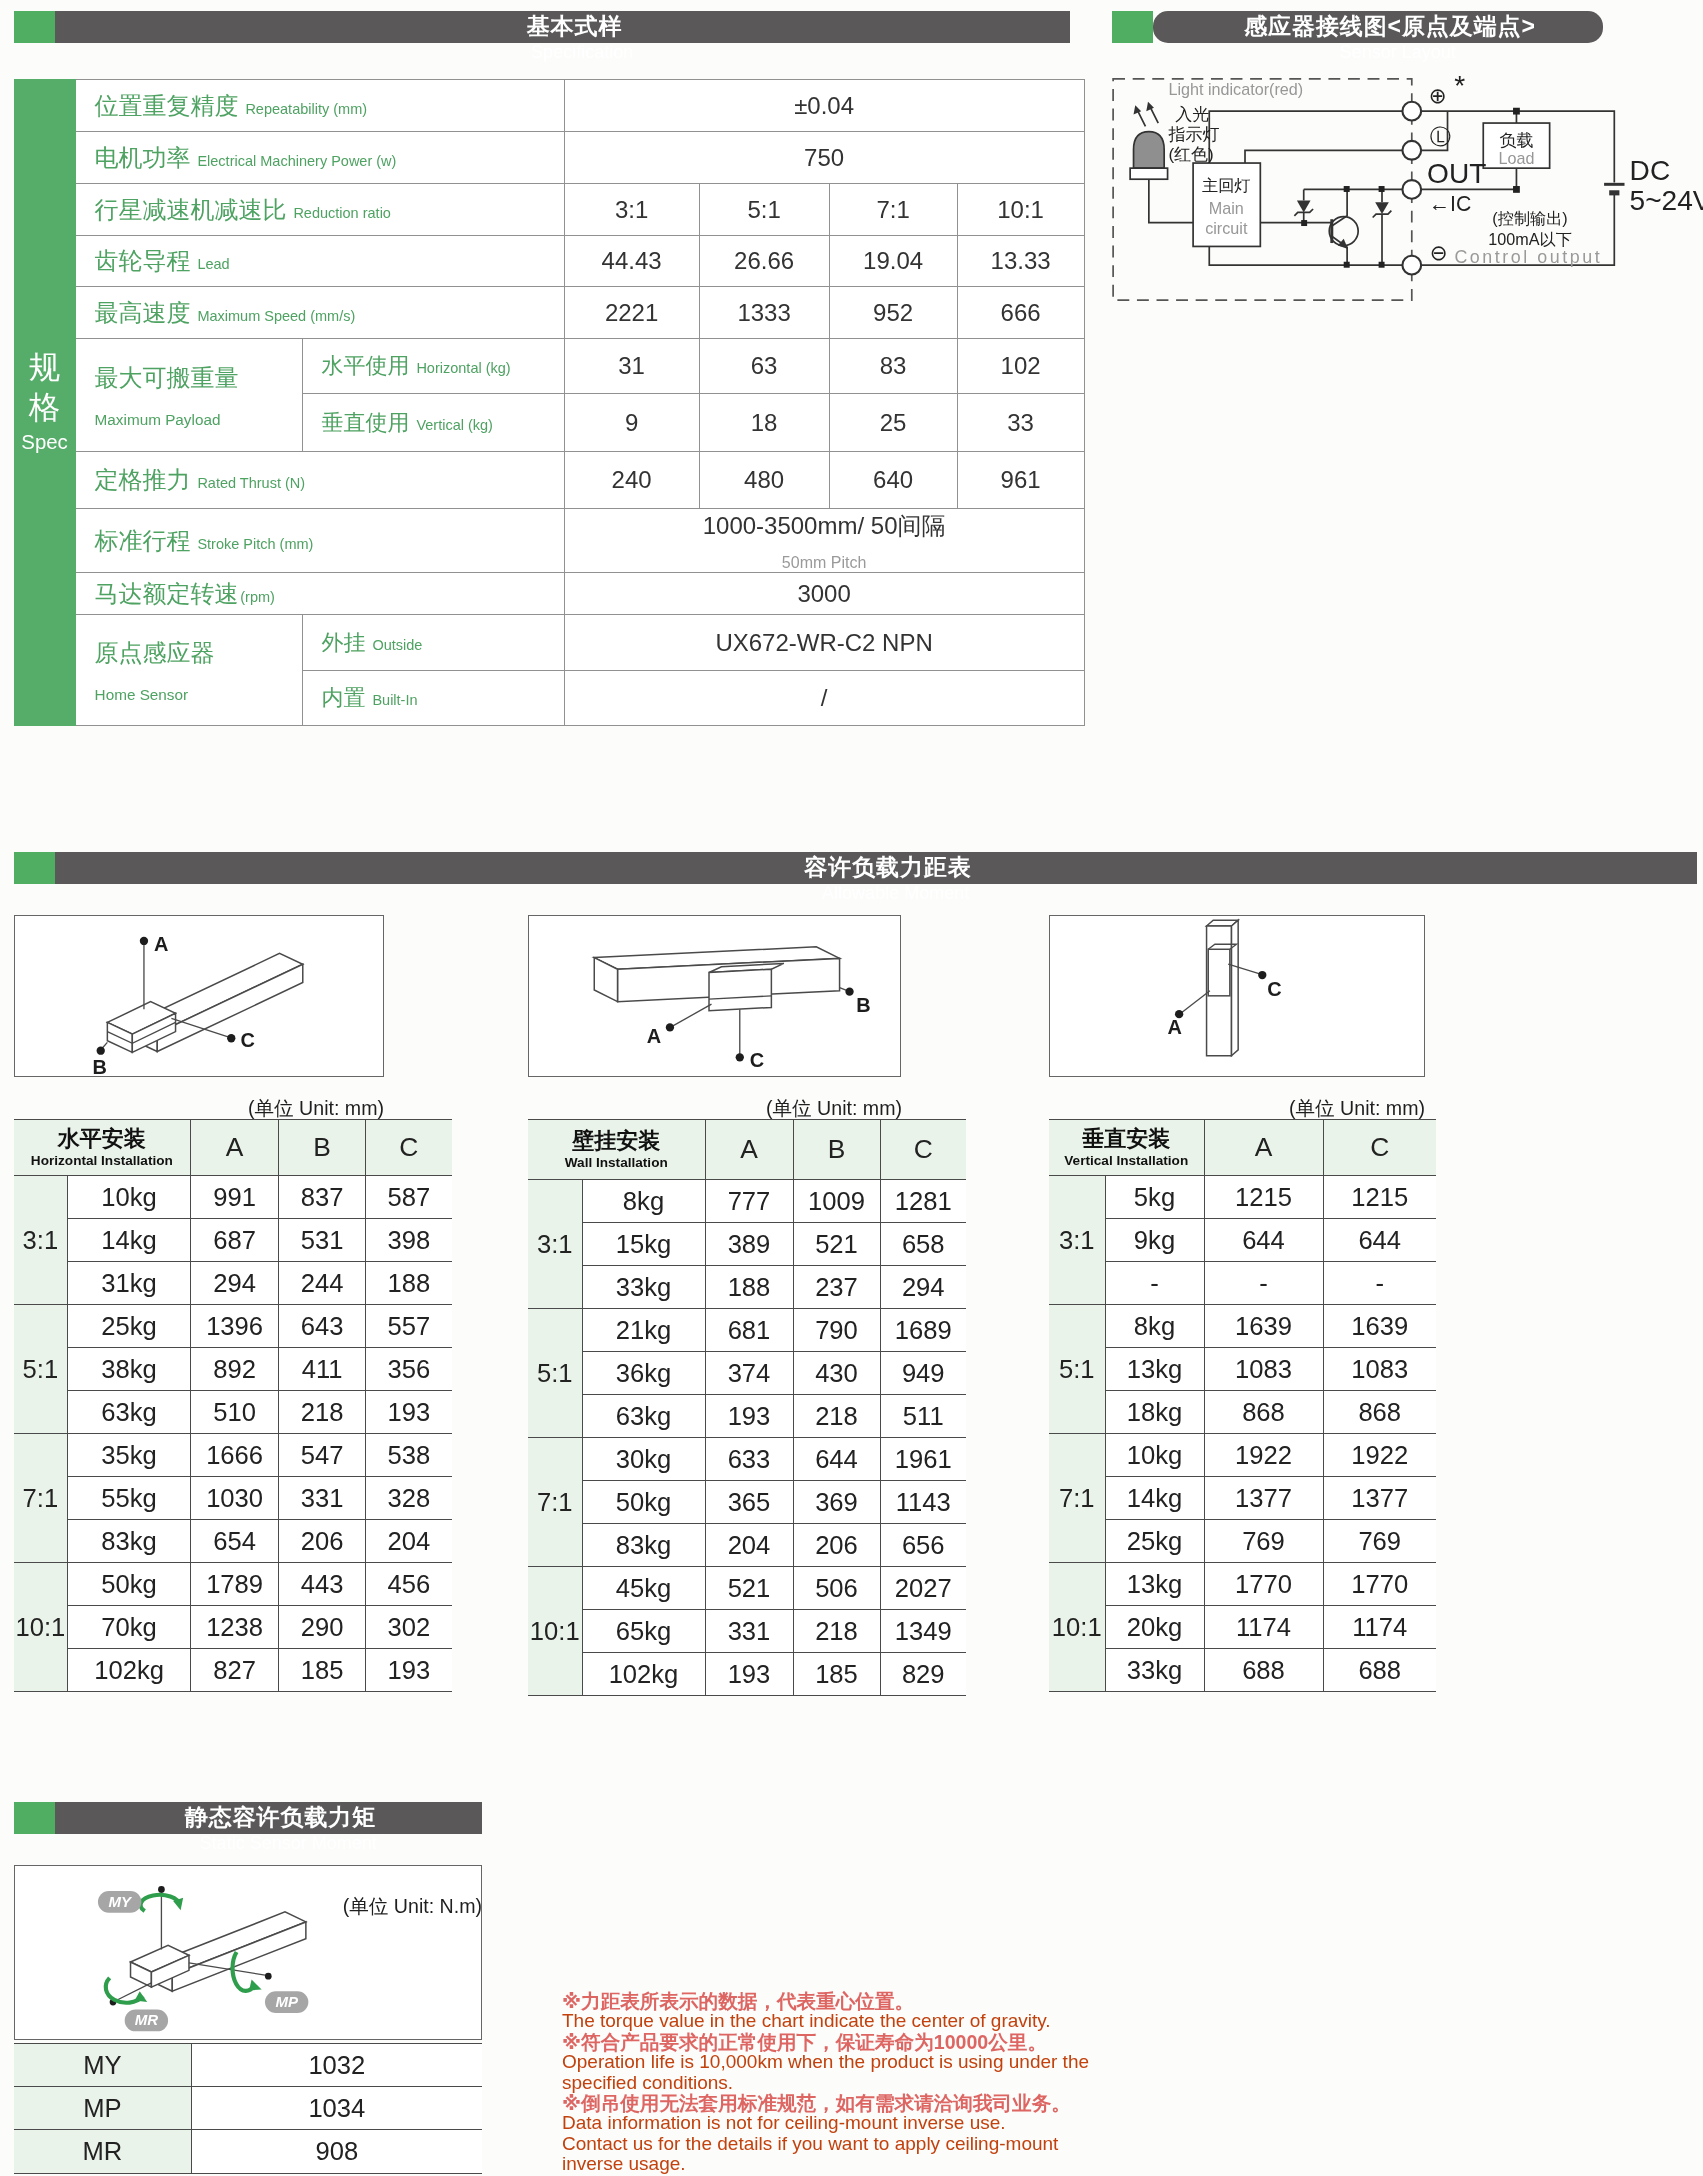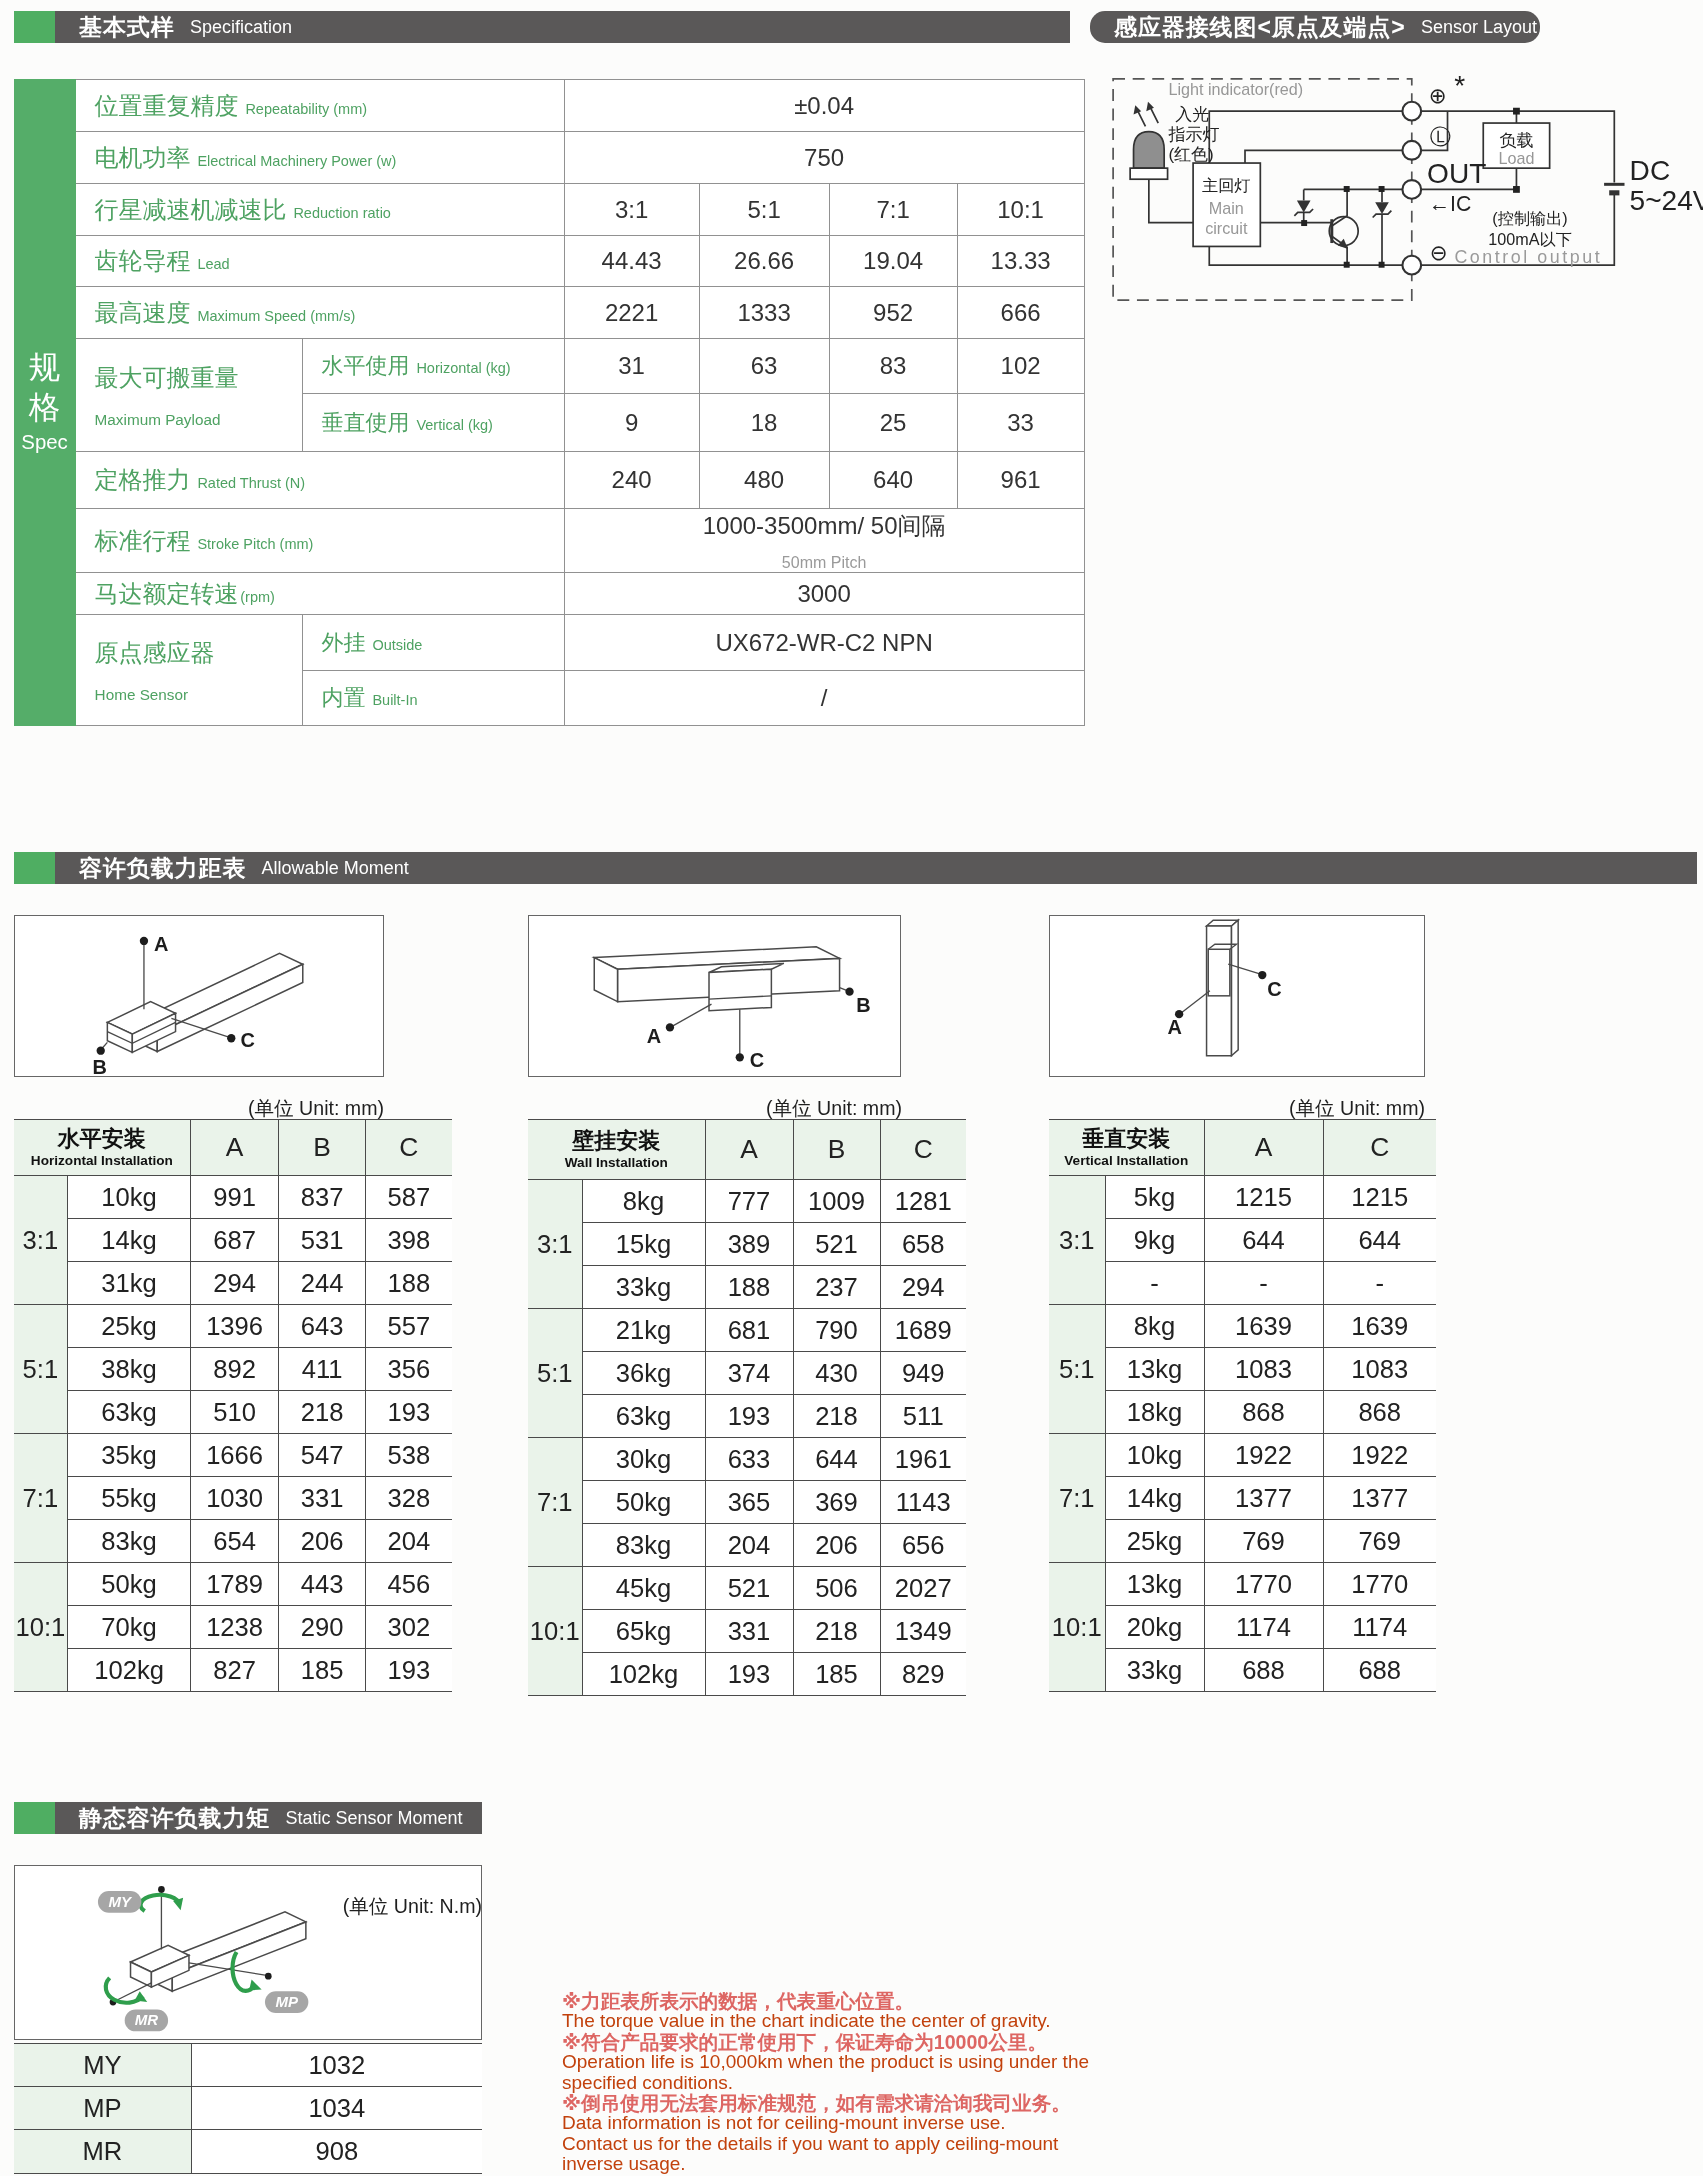--- a/index.html
+++ b/index.html
@@ -1,21 +1,21 @@
 <!DOCTYPE html>
 <html style="font-size:13.6px"><head>
 <meta charset="utf-8">
 <style>
   html,body{margin:0;padding:0;}
   body{width:1704px;height:2176px;background:#fcfcfb;font-family:"Liberation Sans","DejaVu Sans",sans-serif;color:#222;}
   #page{position:relative;width:1704px;height:2176px;overflow:hidden;}
 
   
   .hblock{position:absolute;width:41px;height:32px;background:#4fae62;}
-  .hbar{position:absolute;height:32px;background:#5a5858;color:#fff;display:flex;align-items:center;padding-left:24px;box-sizing:border-box;}
+  .hbar{position:absolute;height:32px;background:#5a5858;color:#fff;display:flex;align-items:center;padding-left:24px;box-sizing:border-box;flex-direction:column;}
   .hzh{font-size:23px;font-weight:bold;letter-spacing:0.9px;white-space:pre;}
   .hen{font-size:18px;margin-left:15.3px;white-space:pre;}
 
   
   .spec-table{position:absolute;left:13.6px;top:79px;border-collapse:collapse;table-layout:fixed;}
   .spec-table td{border:1.7px solid #919191;padding:0;vertical-align:middle;background:#fff;}
   .spec-table td.gcol{background:#55ad69;border-color:#55ad69;color:#fff;text-align:center;}
   .gzh{font-size:31.5px;line-height:40px;}
   .gen{font-size:20.4px;line-height:31px;}
   .lbl{text-align:left;padding:0 0 0 19px !important;}
@@ -74,21 +74,21 @@
 <body>
 
 <div id="page">
 
   <div class="hblock" style="left:13.6px;top:11px;"></div>
   <div class="hbar" style="left:55px;top:11px;width:1015px;">
     <span class="hzh">基本式样</span>
     <span class="hen">Specification</span>
   </div>
   <div class="hblock" style="left:1112px;top:11px;"></div>
-  <div class="hbar" style="left:1090px;top:11px;width:450px;border-radius:15px;">
+  <div class="hbar" style="left:1153px;top:11px;width:450px;border-radius:15px;">
     <span class="hzh">感应器接线图&lt;原点及端点&gt;</span>
     <span class="hen">Sensor Layout</span>
   </div>
 
   <table class="spec-table">
     <colgroup>
         <col style="width:61px">
         <col style="width:227px">
         <col style="width:262px">
         <col style="width:135px">

